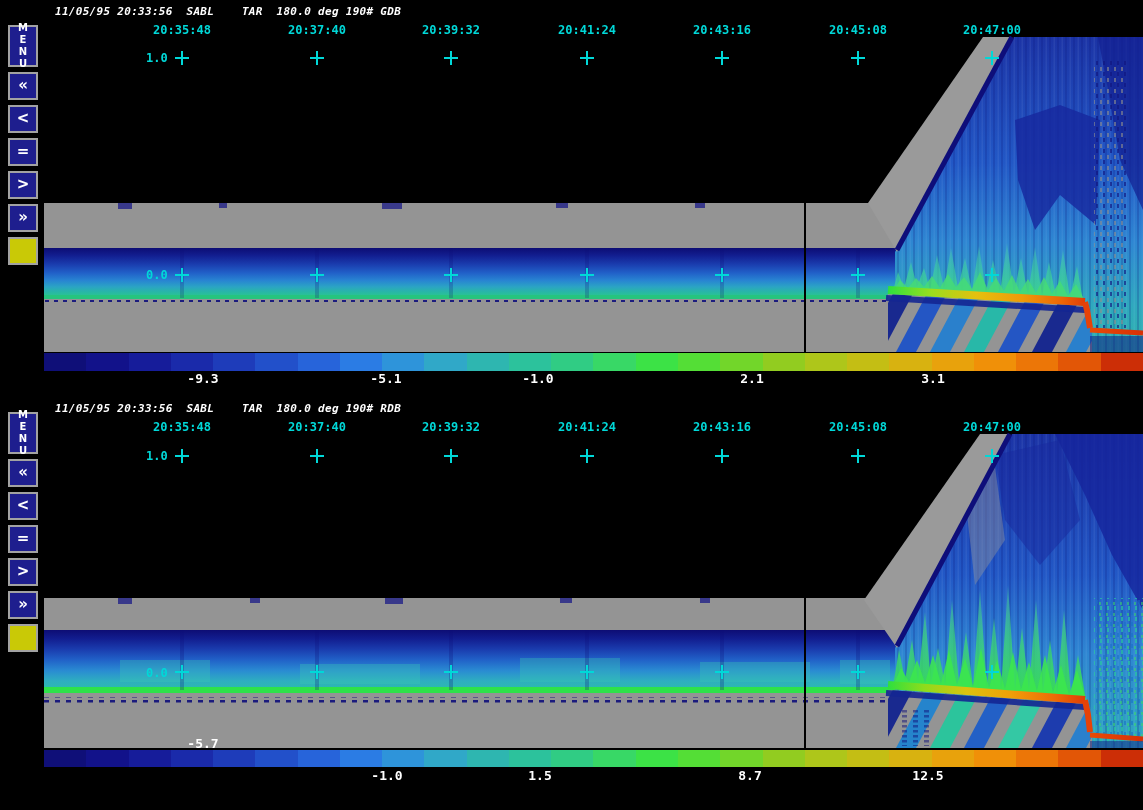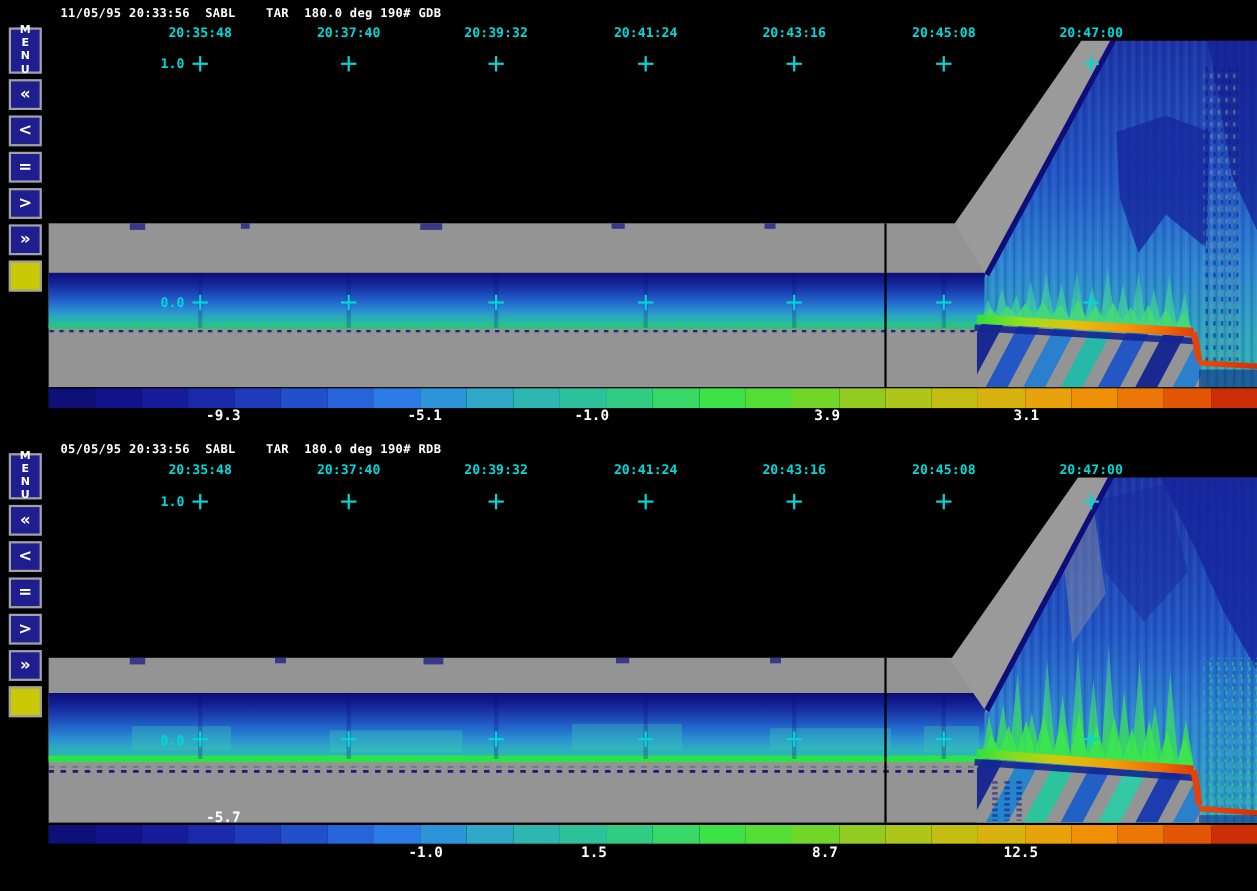--- a/index.html
+++ b/index.html
@@ -1,19 +1,19 @@
 <!DOCTYPE html>
 <html><head>
 <meta charset="utf-8">
 <style>
   html,body{margin:0;padding:0;background:#000;}
   .screen{position:relative;width:1143px;height:810px;background:#000;overflow:hidden;
           font-family:"DejaVu Sans Mono","Liberation Mono",monospace;}
   .hdr,.t,.alt,.cross,.cb,.cbl,.sb,.img{position:absolute;}
-  .hdr{left:55px;color:#fff;font-weight:bold;font-size:11px;letter-spacing:.3px;white-space:pre;}
+  .hdr{left:55px;color:#fff;font-weight:bold;font-size:11px;letter-spacing:.3px;white-space:pre;font-style:italic;}
   .t{width:96px;text-align:center;color:#00d8d8;font-weight:bold;font-size:12px;}
   .alt{color:#00d8d8;font-weight:bold;font-size:12px;}
   .cross{width:14px;height:14px;}
   .cross::before{content:"";position:absolute;left:0;top:6px;width:14px;height:2px;background:#00d8d8;}
   .cross::after{content:"";position:absolute;left:6px;top:0;width:2px;height:14px;background:#00d8d8;}
   .cb{left:44px;width:1099px;display:flex;}
   .cb b{flex:1;height:100%;}
   .cbl{color:#fff;font-weight:bold;font-size:13px;transform:translateX(-50%);white-space:pre;}
   .sb{left:8px;width:30px;display:flex;flex-direction:column;gap:5px;}
   .btn{height:28px;box-sizing:border-box;background:#1e1e8e;border:2px solid #a2a2a2;color:#fff;
@@ -188,36 +188,36 @@
         <b style="background: rgb(216, 178, 16);"></b>
         <b style="background: rgb(232, 162, 12);"></b>
         <b style="background: rgb(240, 144, 8);"></b>
         <b style="background: rgb(236, 118, 7);"></b>
         <b style="background: rgb(226, 86, 6);"></b>
         <b style="background: rgb(204, 46, 6);"></b>
       </div>
     <span class="cbl" style="left:203px;top:371px">-9.3</span>
     <span class="cbl" style="left:386px;top:371px">-5.1</span>
     <span class="cbl" style="left:538px;top:371px">-1.0</span>
-    <span class="cbl" style="left:752px;top:371px">3.9</span>
+    <span class="cbl" style="left:752px;top:371px">2.1</span>
     <span class="cbl" style="left:933px;top:371px">3.1</span>
 
     <div class="sb" style="top:25px">
       <div class="btn menu">MENU</div>
       <div class="btn">«</div>
       <div class="btn">&lt;</div>
       <div class="btn">=</div>
       <div class="btn">&gt;</div>
       <div class="btn">»</div>
       <div class="btn swatch"></div>
     </div>
   </section>
 
   <section>
-    <div class="hdr" style="top:402px">05/05/95 20:33:56  SABL    TAR  180.0 deg 190# RDB</div>
+    <div class="hdr" style="top:402px">11/05/95 20:33:56  SABL    TAR  180.0 deg 190# RDB</div>
 
     <svg class="img" style="top:415px;height:333px" viewBox="44 415 1099 333" preserveAspectRatio="none">
       <defs>
         <linearGradient id="bandB" gradientUnits="userSpaceOnUse" x1="0" y1="630" x2="0" y2="690">
           <stop offset="0" stop-color="#0d0d74"></stop>
             <stop offset=".15" stop-color="#121e90"></stop>
           <stop offset=".32" stop-color="#1a3cae"></stop>
             <stop offset=".5" stop-color="#2162c8"></stop>
           <stop offset=".68" stop-color="#2a8cd2"></stop>
             <stop offset=".85" stop-color="#2eaec0"></stop>

